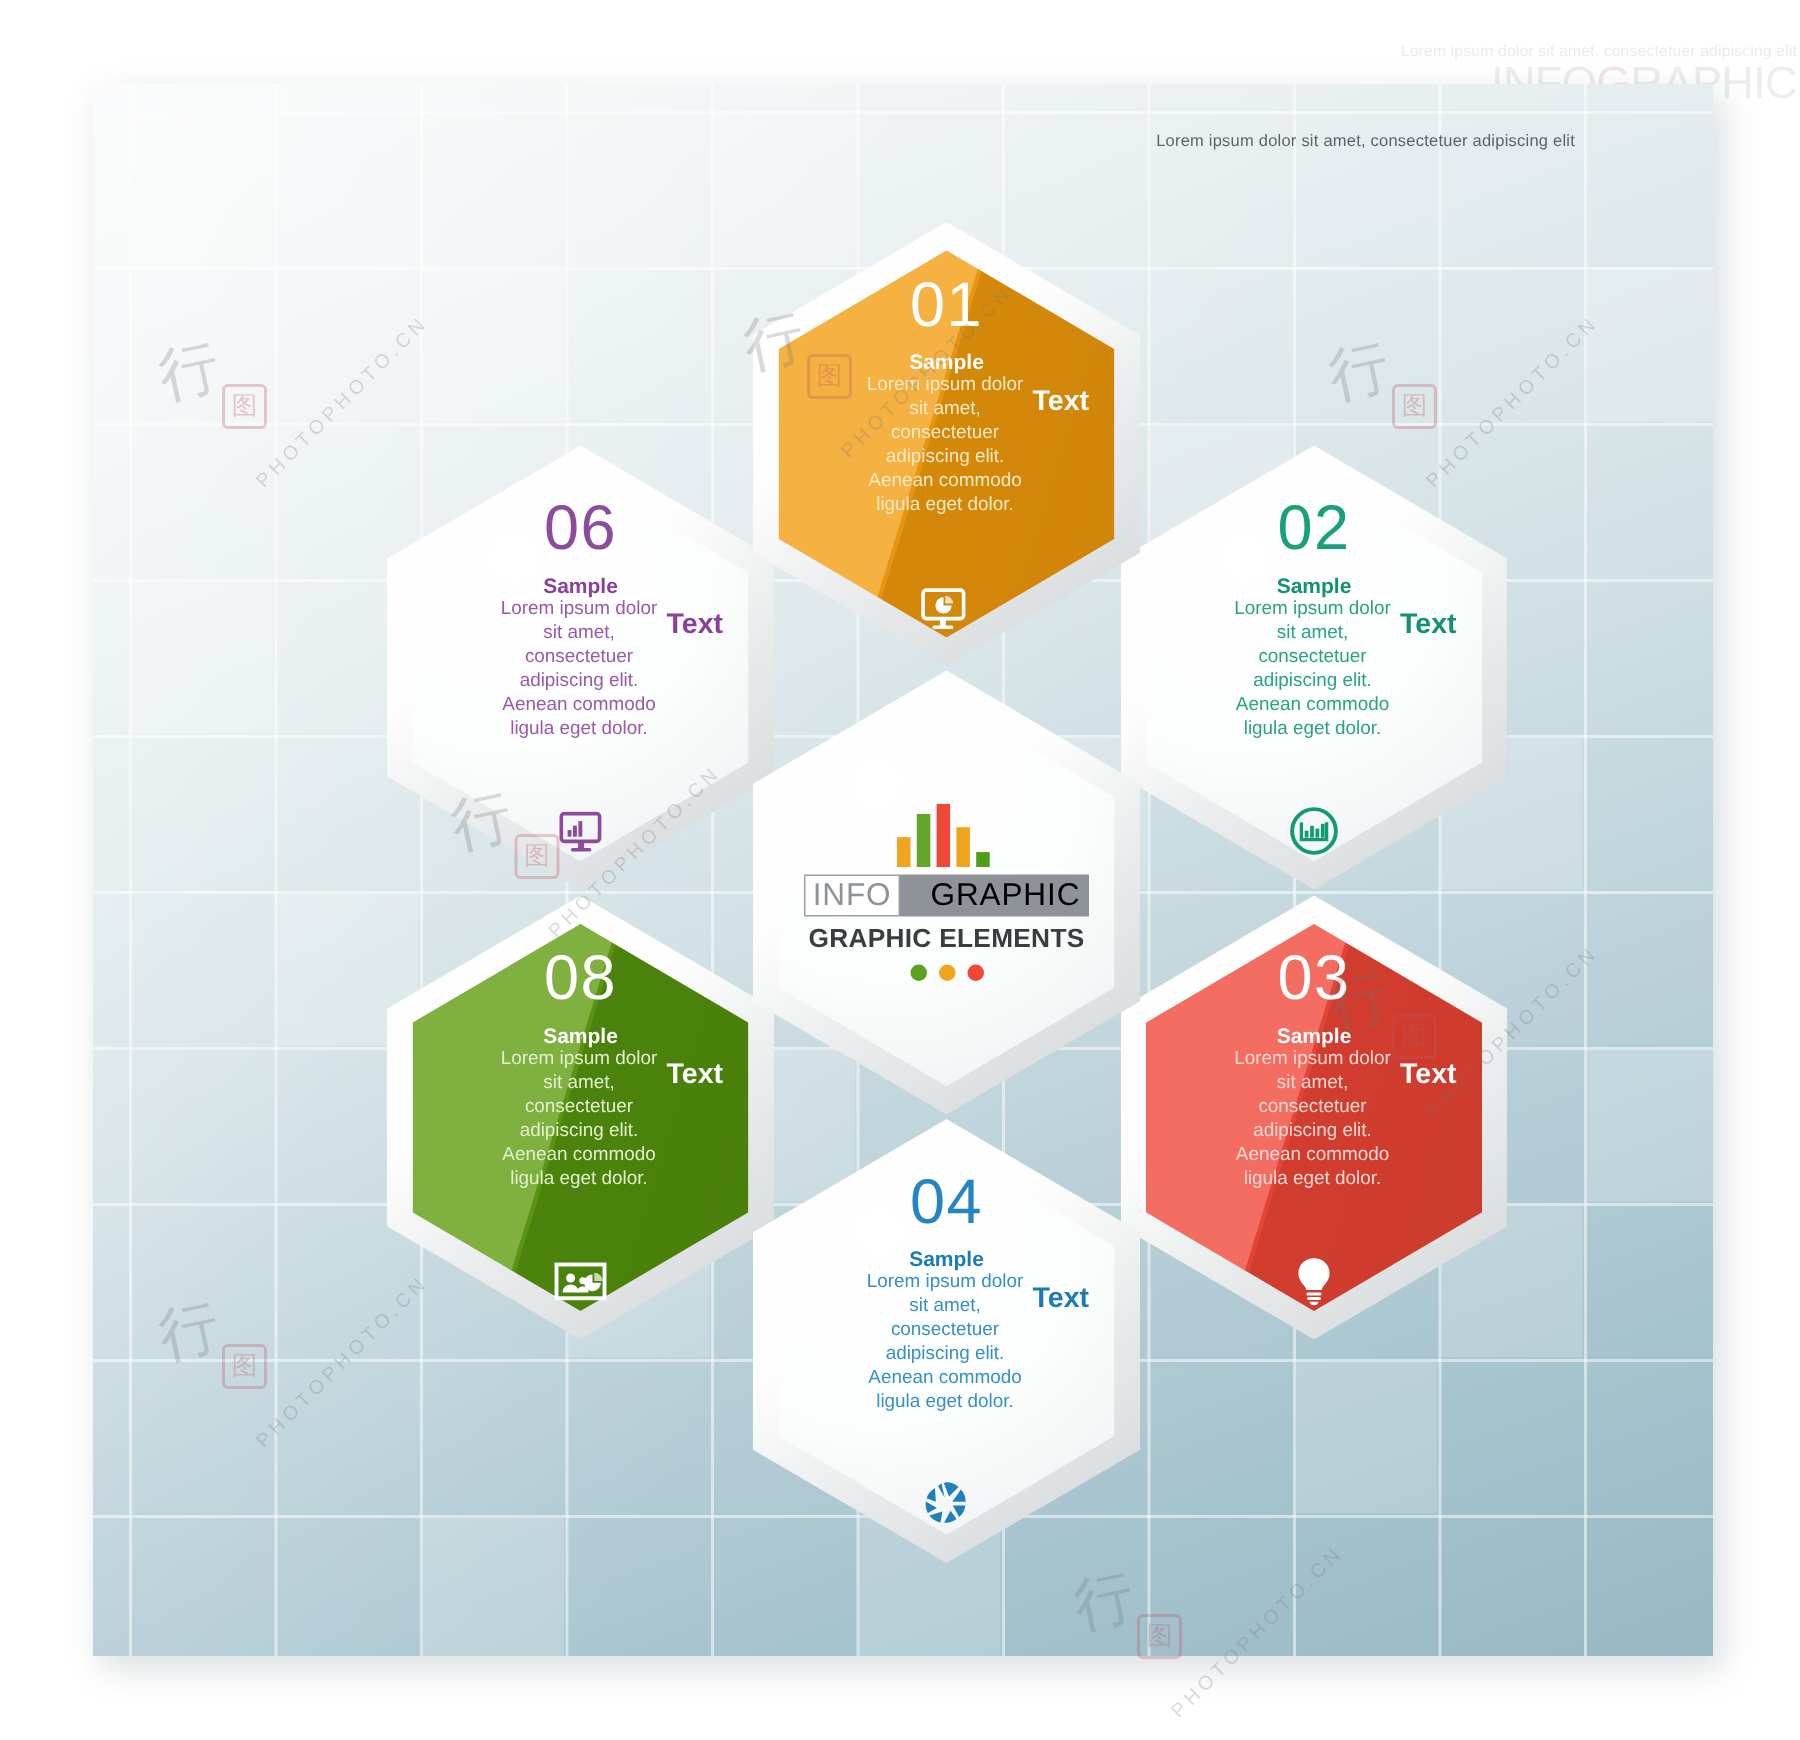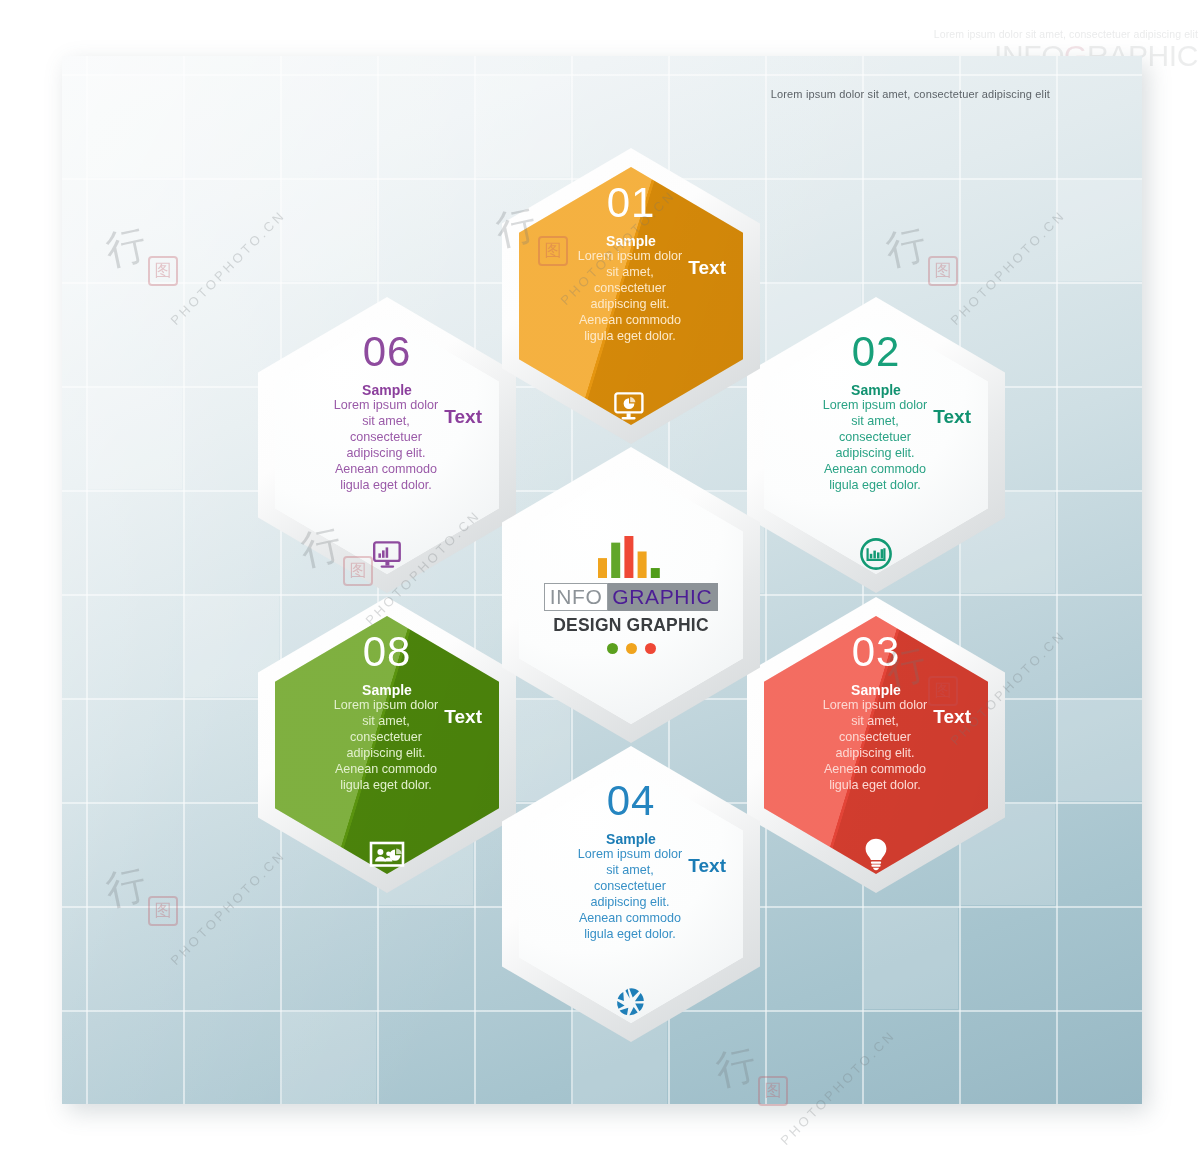--- a/index.html
+++ b/index.html
@@ -136,22 +136,22 @@
   .logo-word{
     display:flex; align-items:stretch; justify-content:center;
     height:28px;
   }
   .logo-info{
     background:#ffffff; border:1.5px solid #9aa0a4;
     color:#8d9398; font-size:21px; font-weight:400;
     letter-spacing:.6px; padding:0 5px; display:flex; align-items:center;
   }
   .logo-graphic{
-    background:#8d9398; color:#4c1d95; font-size:21px; font-weight:400;
-    letter-spacing:.6px; padding:0 6px 0 4px; display:flex; align-items:center;
+    background:#8d9398; color:#000000; font-size:21px; font-weight:400;
+    letter-spacing:.6px; padding:0 6px 0 20px; display:flex; align-items:center;
   }
   .logo-sub{
     font-size:17.5px; font-weight:bold; color:#3a3d40;
     letter-spacing:.2px; margin-top:4px;
   }
   .logo-dots{ display:flex; gap:8px; justify-content:center; margin-top:7px; }
   .logo-dots i{ width:11px; height:11px; border-radius:50%; display:block; }
 
   
   .wm{
@@ -394,21 +394,21 @@
             <rect x="0" y="22.105263157894736" width="9" height="19.894736842105264" fill="#f0a41e"></rect>
             <rect x="13.2" y="6.631578947368425" width="9" height="35.368421052631575" fill="#61a62a"></rect>
             <rect x="26.4" y="0" width="9" height="42" fill="#ef4836"></rect>
             <rect x="39.599999999999994" y="15.473684210526319" width="9" height="26.52631578947368" fill="#f0a41e"></rect>
             <rect x="52.8" y="32.05263157894737" width="9" height="9.947368421052632" fill="#4f9c18"></rect>
           </svg>
           <div class="logo-word">
             <span class="logo-info">INFO</span>
             <span class="logo-graphic">GRAPHIC</span>
           </div>
-          <div class="logo-sub">DESIGN GRAPHIC</div>
+          <div class="logo-sub">GRAPHIC ELEMENTS</div>
           <div class="logo-dots">
             <i style="background:#5ba01e"></i>
             <i style="background:#f0a41e"></i>
             <i style="background:#ef4836"></i>
           </div>
         </div>
       </div>
     </div>
 </div>
 

